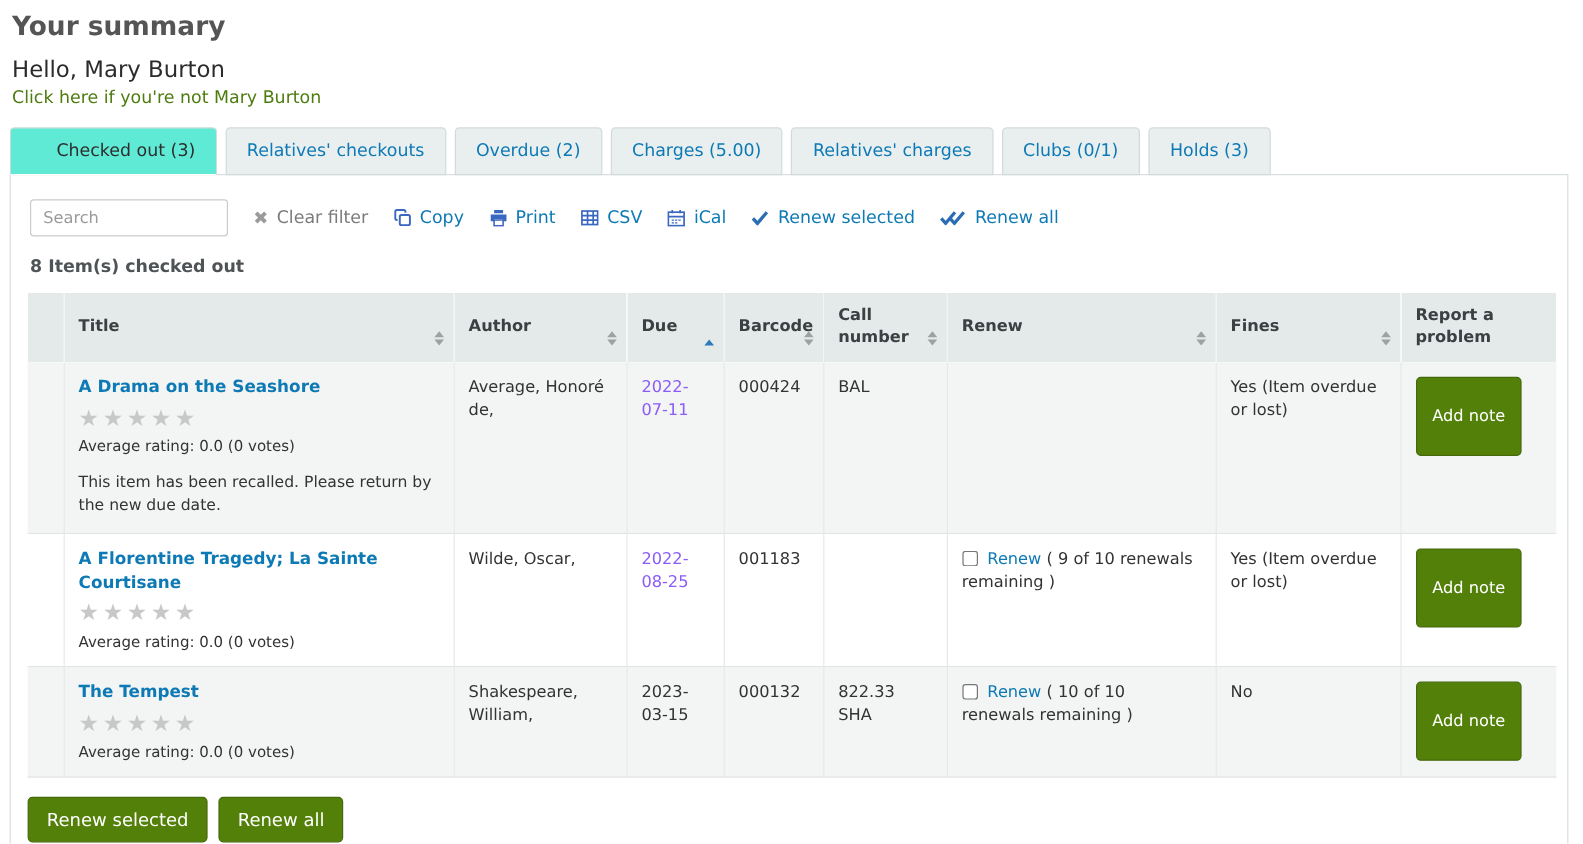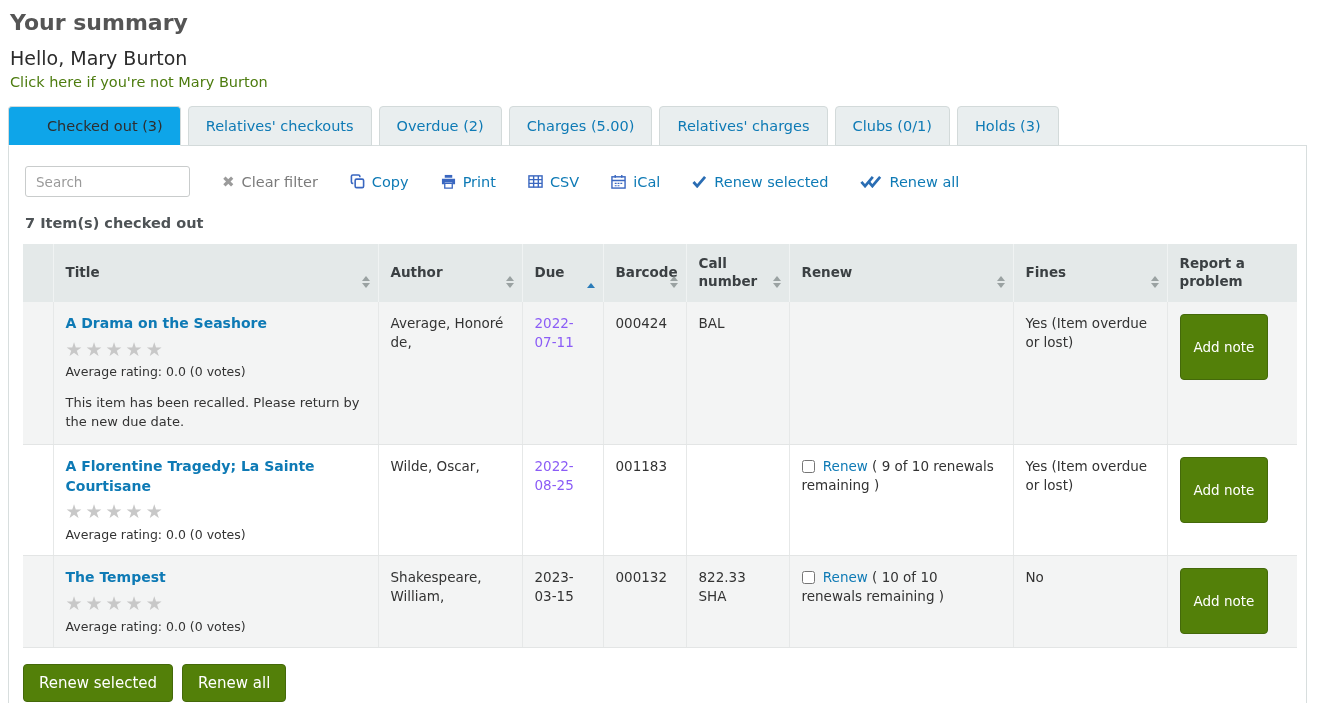--- a/index.html
+++ b/index.html
@@ -16,27 +16,27 @@
   .greeting { font-size:19px; color:#2b2b2b; margin:0 0 5px 2px; }
   .not-you { font-size:14.5px; color:#4d7c0f; margin:0 0 16px 2px; display:inline-block; }
 
   
   .tabs { display:flex; gap:7px; align-items:flex-end; position:relative; z-index:2; }
   .tab {
     padding:11px 17px; font-size:14.5px; color:#0e7ab5; background:#e9eeef;
     border:1px solid #d3dada; border-radius:4px 4px 0 0; cursor:pointer;
     margin-bottom:-1px; white-space:nowrap;
   }
-  .tab.active { background:#0ea5e9; color:#2e2e2e; border-bottom:1px solid #fff;padding-left:38px; }
+  .tab.active { background:#5eead4; color:#2e2e2e; border-bottom:1px solid #fff;padding-left:38px; }
 
   
   .panel { border:1px solid #d8dede; padding:16px 14px 18px 14px; position:relative; z-index:1; background:#fff; }
 
   
-  .toolbar { display:flex; align-items:center; gap:32px; margin:4px 0 2px 2px; }
+  .toolbar { display:flex; align-items:center; gap:21px; margin:4px 0 2px 2px; }
   .search-input {
     width:165px; height:31px; border:1px solid #c9cccc; border-radius:3px;
     padding:4px 10px; font-size:13.5px; color:#333; outline:none;
     font-family:"DejaVu Sans","Liberation Sans",sans-serif;
   }
   .search-input::placeholder { color:#9a9a9a; }
   .tool { display:inline-flex; align-items:center; gap:7px; font-size:14.5px; white-space:nowrap; cursor:pointer; }
   .tool.gray { color:#7b7b7b; }
   .tool.blue { color:#0e7ab5; }
   .tool .glyph { display:inline-flex; color:#3a67c0; }
@@ -160,21 +160,21 @@
       <span class="glyph check">
         <svg width="22" height="13" viewBox="0 0 24 14" fill="none" stroke="currentColor" stroke-width="3">
           <path d="M1.5 7.5l4 4.5 8.5-10"></path>
             <path d="M9.5 7.5l4 4.5 8.5-10"></path>
         </svg>
       </span>
       <span>Renew all</span>
     </span>
   </div>
 
-  <div class="summary-line">7 Item(s) checked out</div>
+  <div class="summary-line">8 Item(s) checked out</div>
 
   <table class="items">
     <colgroup>
       <col style="width:30px">
         <col style="width:325px">
         <col style="width:144px">
         <col style="width:81px">
       <col style="width:83px">
         <col style="width:103px">
         <col style="width:224px">

